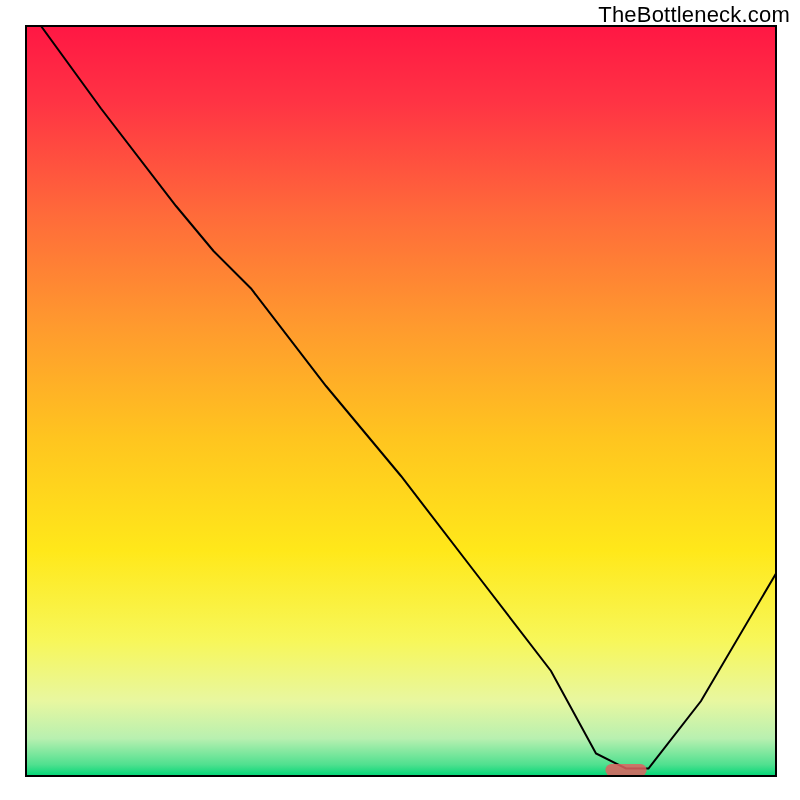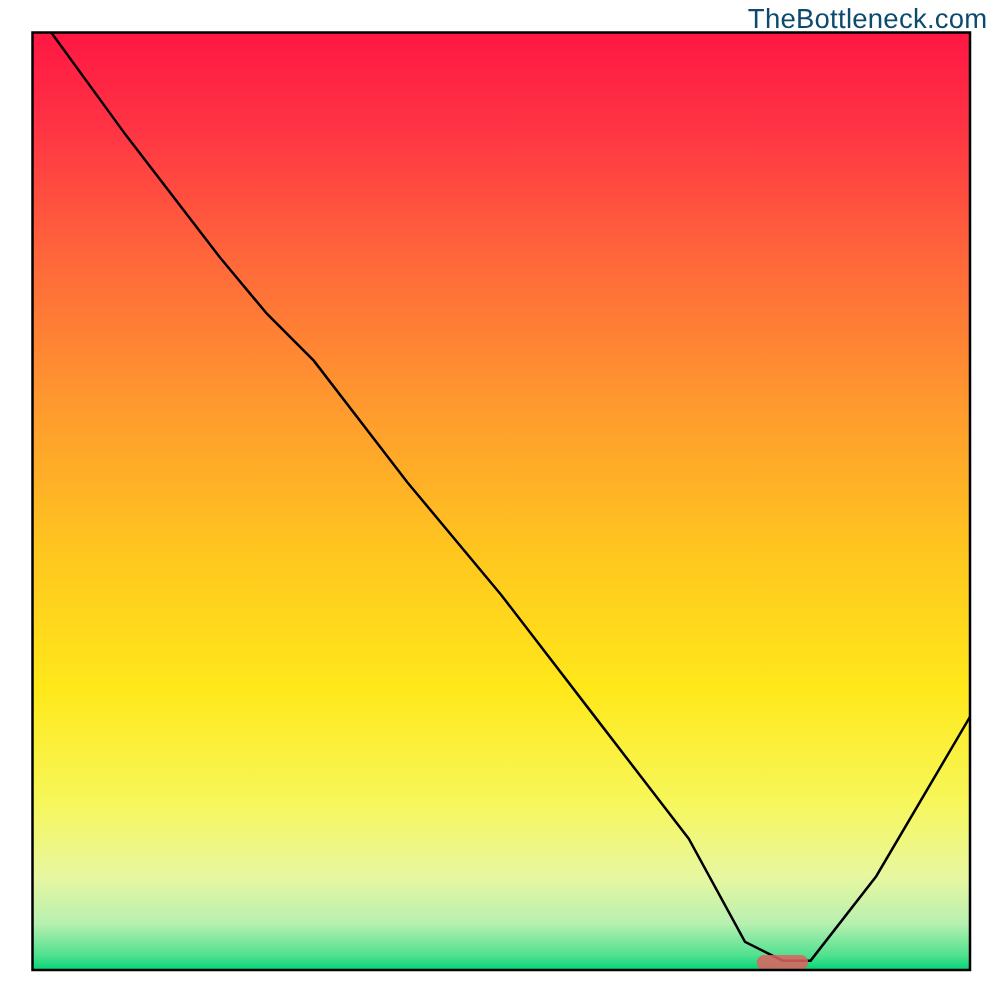--- a/index.html
+++ b/index.html
@@ -12,21 +12,21 @@
   }
   .chart-wrap {
     position: relative;
     width: 800px;
     height: 800px;
   }
   .watermark {
     position: absolute;
     top: 2px;
     right: 10px;
-    color: #0c4a6e;
+    color: #000000;
     font-size: 22px;
     font-weight: 500;
     letter-spacing: 0.2px;
   }
   svg {
     display: block;
   }
 </style>
 </head>
 <body>

